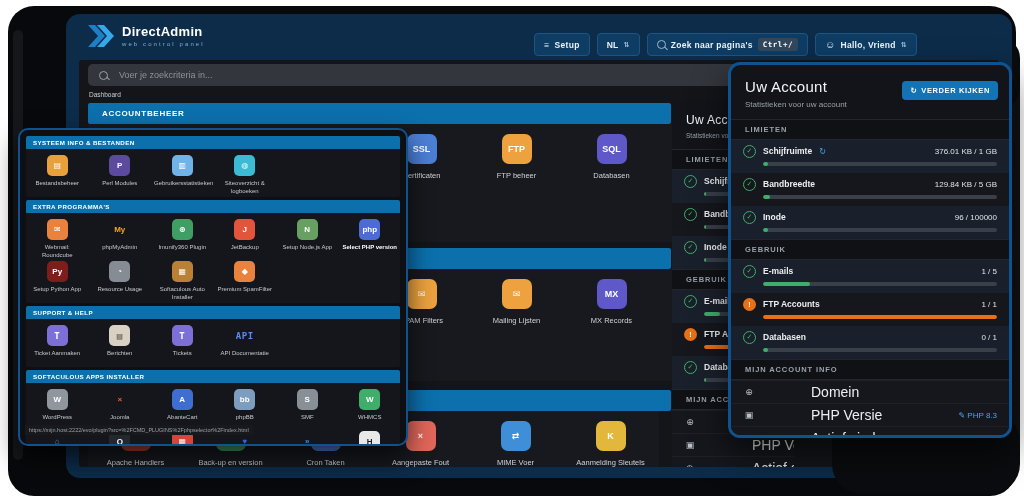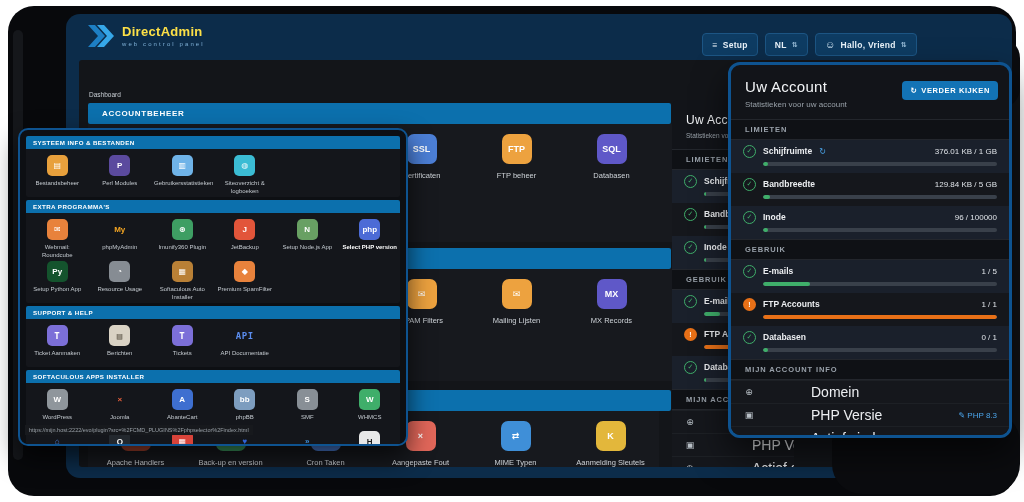--- a/index.html
+++ b/index.html
@@ -10,21 +10,21 @@
   .edge-left{position:absolute;left:13px;top:30px;width:10px;height:430px;background:#15171b;border-radius:6px;}
   .edge-right{position:absolute;left:1004px;top:60px;width:16px;height:400px;background:#121316;border-radius:8px;}
   .bulge-br{position:absolute;left:832px;top:412px;width:188px;height:82px;background:#0b0c0f;border-radius:30px;z-index:25;}
   .bulge-tr{position:absolute;left:944px;top:38px;width:76px;height:70px;background:#0b0c0f;border-radius:20px;z-index:4;}
 
   
   .main-window{position:absolute;left:66px;top:14px;width:946px;height:464px;background:#0c2c4a;border-radius:14px;z-index:5;}
   .mw-header{position:absolute;left:0;top:0;right:0;height:46px;}
   .brand{position:absolute;left:22px;top:11px;display:flex;align-items:center;gap:8px;}
   .brand-text{display:flex;flex-direction:column;line-height:1;}
-  .brand-name{font-size:13px;font-weight:bold;color:#fde047;letter-spacing:.3px;}
+  .brand-name{font-size:13px;font-weight:bold;color:#ffffff;letter-spacing:.3px;}
   .brand-tag{font-size:6px;color:#7fb0d6;letter-spacing:2.1px;margin-top:3px;}
   .tb-row{position:absolute;right:95px;top:19px;display:flex;gap:7px;align-items:center;}
   .tbtn{height:21px;background:#0e3c63;border:1px solid #1c5584;border-radius:4px;color:#e9f2f9;
         font-size:8.5px;font-weight:bold;display:flex;align-items:center;gap:5px;padding:0 9px;letter-spacing:.3px;}
   .tbtn .arr{font-size:7px;color:#9cc0dc;}
   .chip{background:#33485c;border-radius:3px;font-family:"DejaVu Sans Mono",monospace;font-size:7.5px;
         padding:2px 5px;color:#fff;letter-spacing:.5px;}
   .mag{width:7px;height:7px;border:1.4px solid #9fb9cf;border-radius:50%;position:relative;flex:none;}
   .mag::after{content:"";position:absolute;width:4px;height:1.4px;background:#9fb9cf;transform:rotate(45deg);right:-3px;bottom:-1px;}
   .user-ic{font-size:10px;color:#cfe3f2;line-height:1;}
@@ -131,28 +131,37 @@
       <div class="tb-row">
         <div class="tbtn">
           <span>≡</span>
           <span>Setup</span>
         </div>
         <div class="tbtn">
           <span>NL</span>
           <span class="arr">⇅</span>
         </div>
         <div class="tbtn">
+          <span class="mag"></span>
+          <span>Zoek naar pagina's</span>
+          <span class="chip">Ctrl+/</span>
+        </div>
+        <div class="tbtn">
           <span class="user-ic">☺</span>
           <span>Hallo, Vriend</span>
           <span class="arr">⇅</span>
         </div>
       </div>
     </div>
 
     <div class="mw-body">
+      <div class="global-search">
+        <span class="mag"></span>
+        <input type="text" placeholder="Voer je zoekcriteria in..." style="">
+      </div>
       <div class="breadcrumb">Dashboard</div>
 
       <div class="sec sec1">
         <div class="sec-header">ACCOUNTBEHEER</div>
         <div class="sec-body offset-3">
 
         <div class="grid-item">
               <div class="g-icon" style="background: rgb(76, 127, 214);">SSL</div>
               <div class="g-label">Certificaten</div>
             </div>
@@ -201,21 +210,21 @@
             <div class="grid-item">
               <div class="g-icon" style="background: rgb(76, 127, 214);">◷</div>
               <div class="g-label">Cron Taken</div>
             </div>
             <div class="grid-item">
               <div class="g-icon" style="background: rgb(226, 103, 90);">×</div>
               <div class="g-label">Aangepaste Fout Pagina's</div>
             </div>
             <div class="grid-item">
               <div class="g-icon" style="background: rgb(63, 143, 216);">⇄</div>
-              <div class="g-label">MIME Typen</div>
+              <div class="g-label">MIME Voer</div>
             </div>
             <div class="grid-item">
               <div class="g-icon" style="background: rgb(227, 183, 59);">K</div>
               <div class="g-label">Aanmelding Sleutels</div>
             </div>
           </div>
       </div>
 
       <div class="account-panel mini">
         <div class="ap-head">
@@ -370,21 +379,21 @@
               <div class="ov-label">Setup Node.js App</div>
             </div>
             <div class="ov-item">
               <div class="ov-icon" style="background: rgb(76, 107, 214);">php</div>
               <div class="ov-label" data-bold="true">Select PHP version</div>
             </div>
           </div>
         <div class="ov-row">
 
         <div class="ov-item">
-              <div class="ov-icon" style="background: #14532d;">Py</div>
+              <div class="ov-icon" style="background: #7f1d1d;">Py</div>
               <div class="ov-label">Setup Python App</div>
             </div>
             <div class="ov-item">
               <div class="ov-icon" style="background: rgb(134, 140, 147);">◔</div>
               <div class="ov-label">Resource Usage</div>
             </div>
             <div class="ov-item">
               <div class="ov-icon" style="background: rgb(185, 128, 54);">▦</div>
               <div class="ov-label">Softaculous Auto Installer</div>
             </div>

